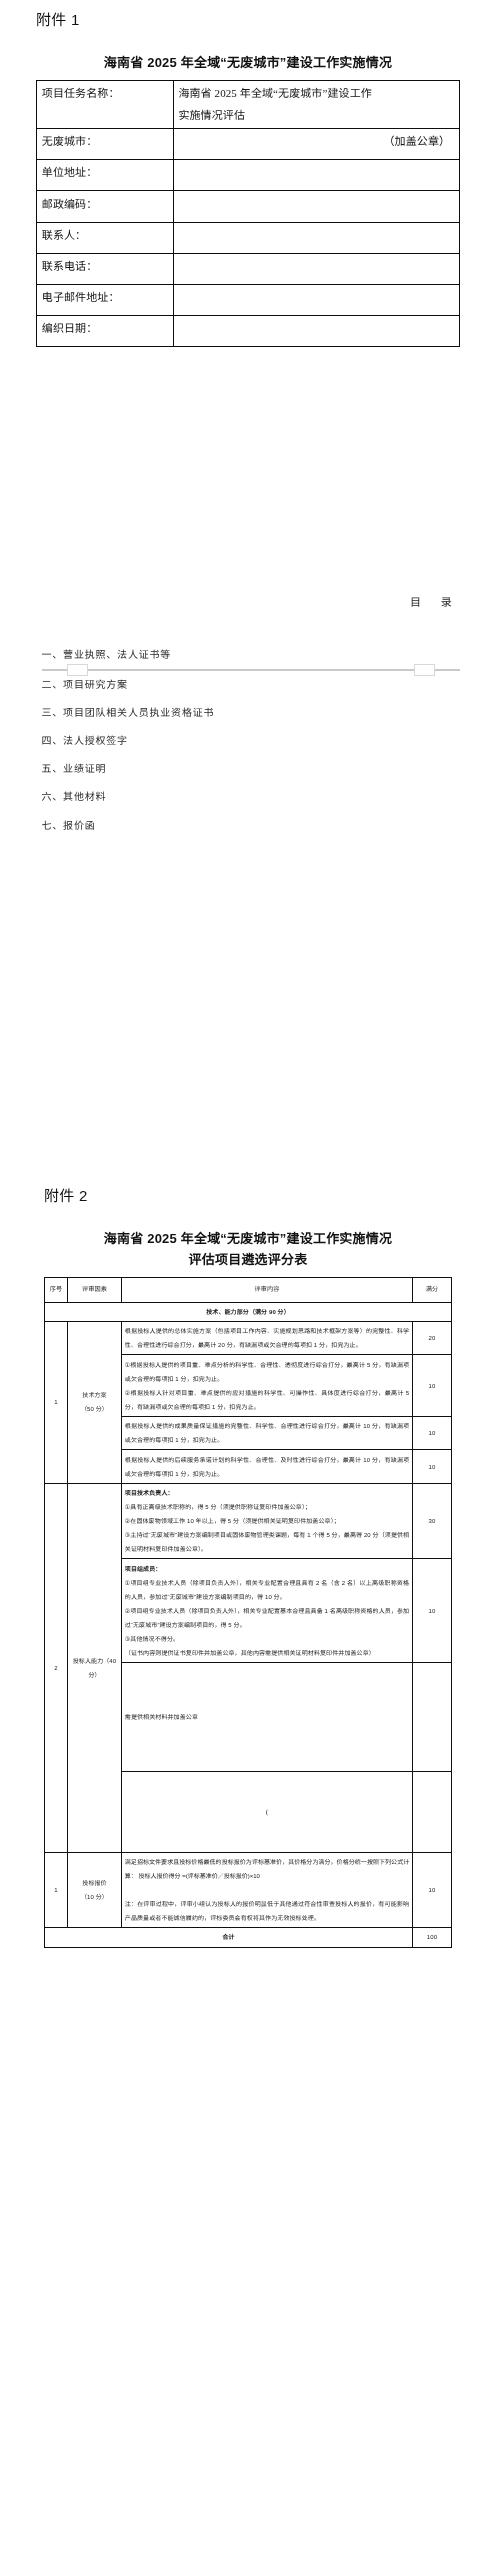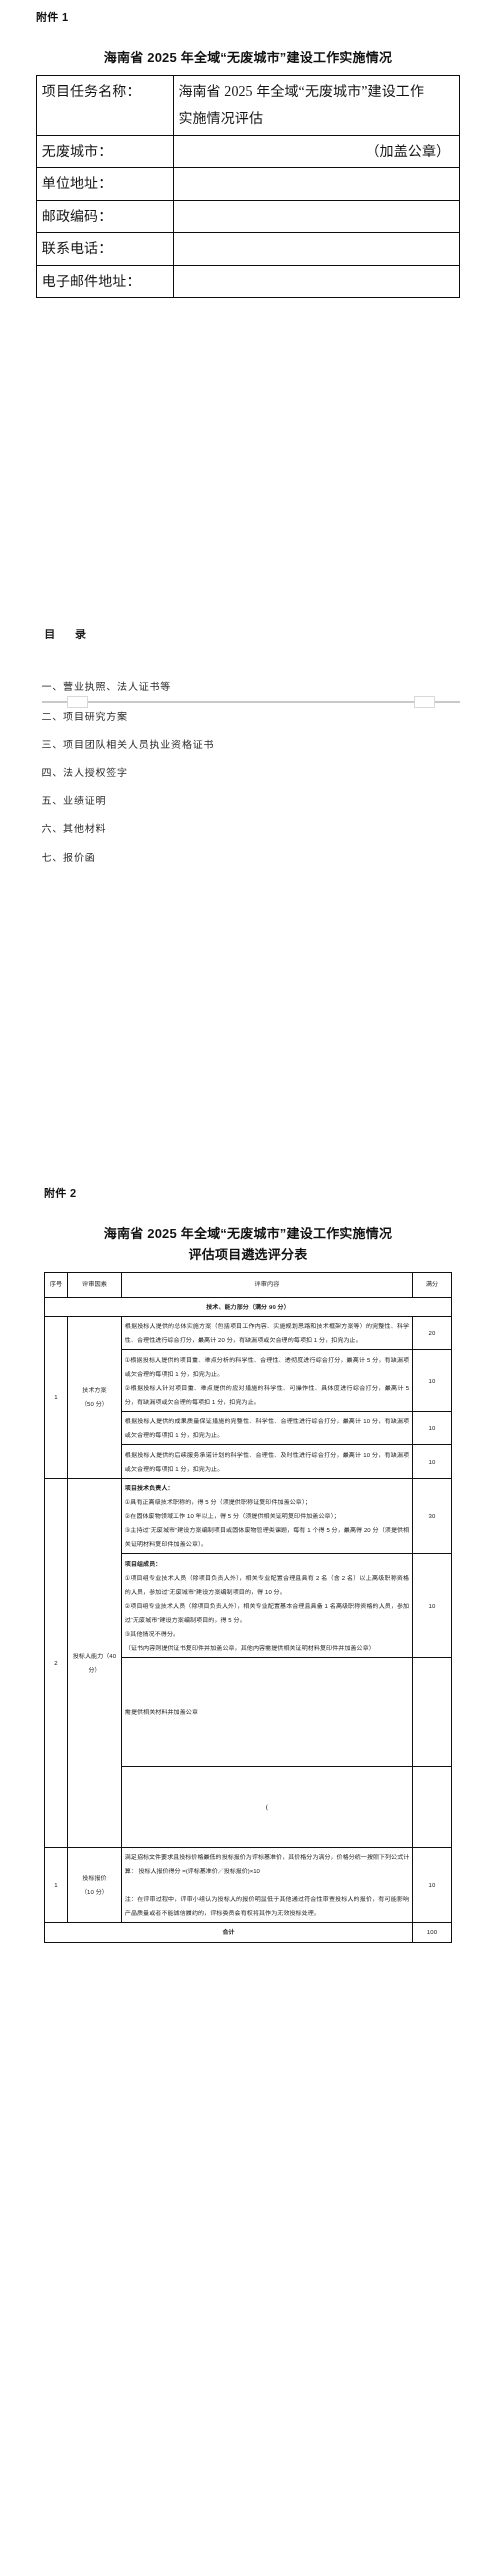--- a/index.html
+++ b/index.html
@@ -16,22 +16,22 @@
   .page {
     width: 496px;
     position: relative;
     box-sizing: border-box;
   }
   
   .p1 { height: 511px; padding: 0 36px; box-sizing: border-box; }
 
   .attach-label {
     font-family: "Liberation Sans", "DejaVu Sans", sans-serif;
-    font-size: 11px;
-    font-weight: 700;
+    font-size: 15px;
+    font-weight: 400;
     letter-spacing: 0.3px;
     padding-top: 7.6px;
     color: #111;
   }
   .doc-title {
     font-family: "Liberation Sans", "DejaVu Sans", sans-serif;
     font-size: 13px;
     font-weight: 700;
     text-align: center;
     line-height: 1.65;
@@ -41,46 +41,45 @@
   .title-gap-1 { height: 23px; }
 
   table.form {
     border-collapse: collapse;
     width: 100%;
     margin-top: 7px;
     table-layout: fixed;
   }
   table.form td {
     border: 0.7px solid #0d0d0d;
-    font-size: 14px;
+    font-size: 11px;
     line-height: 1.95;
     padding: 2.1px 4.8px;
     vertical-align: top;
     color: #141414;
     letter-spacing: 0.1px;
     font-family: Liberation Serif, serif;
   }
   table.form td.label { width: 126px; white-space: nowrap; }
   table.form td.val   { }
   .val-line { display:block; }
   .seal { display:block; text-align: right; padding-right: 4.1px; }
   .blank-row { height: 26px; }
 
   
   .p-toc { height: 560px; padding: 0 36px; box-sizing: border-box; }
   .toc-spacer { height: 82px; }
   .toc-title {
     font-family: "Liberation Sans", "DejaVu Sans", sans-serif;
     font-size: 11px;
-    font-weight: 700;
-    text-align: left;
+    font-weight: 400;
+    text-align: right;
     letter-spacing: 8.3px;
     padding-left: 8.3px;
     color: #1d1d1d;
-    margin-top: 32px;
   }
   .toc-list { margin-top: 32px; padding-left: 5.5px; }
   .toc-item {
     font-size: 10px;
     line-height: 2.82;
     color: #2a2a2a;
     letter-spacing: 0.8px;
     font-family: "Liberation Serif", "DejaVu Serif", serif;
   }
   .page-break {
@@ -191,25 +190,33 @@
       </tr>
       <tr>
         <td class="label">单位地址：</td>
         <td class="val blank-row"></td>
       </tr>
       <tr>
         <td class="label">邮政编码：</td>
         <td class="val blank-row"></td>
       </tr>
       <tr>
+        <td class="label">联系人：</td>
+        <td class="val blank-row"></td>
+      </tr>
+      <tr>
         <td class="label">联系电话：</td>
         <td class="val blank-row"></td>
       </tr>
       <tr>
         <td class="label">电子邮件地址：</td>
+        <td class="val blank-row"></td>
+      </tr>
+      <tr>
+        <td class="label">编织日期：</td>
         <td class="val blank-row"></td>
       </tr>
     </tbody>
   </table>
 </div>
 
 <div class="page p-toc">
   <div class="toc-spacer"></div>
   <div class="toc-title">目 录</div>
   <div class="toc-list">

